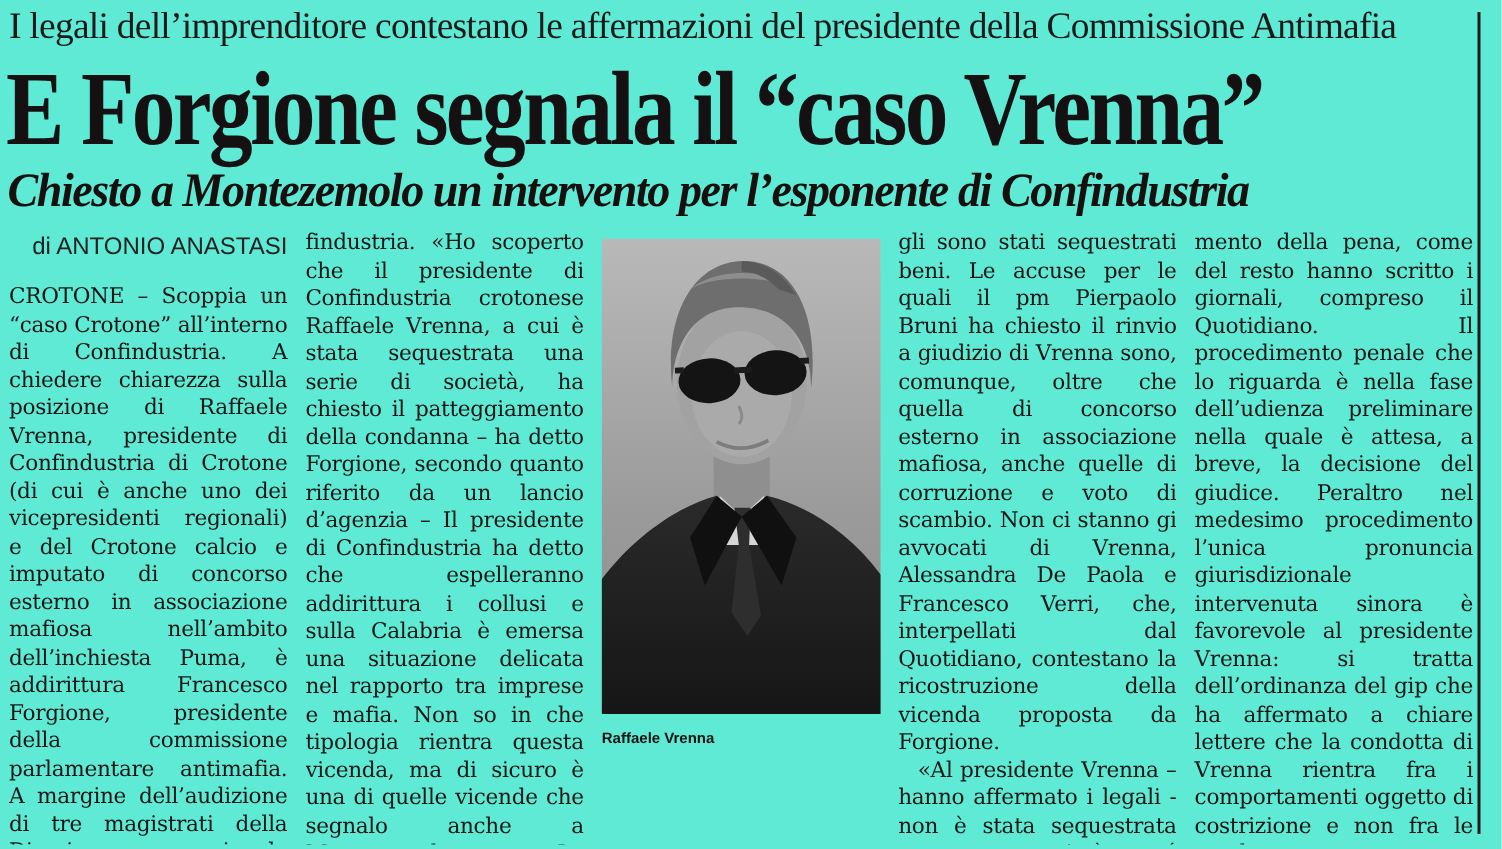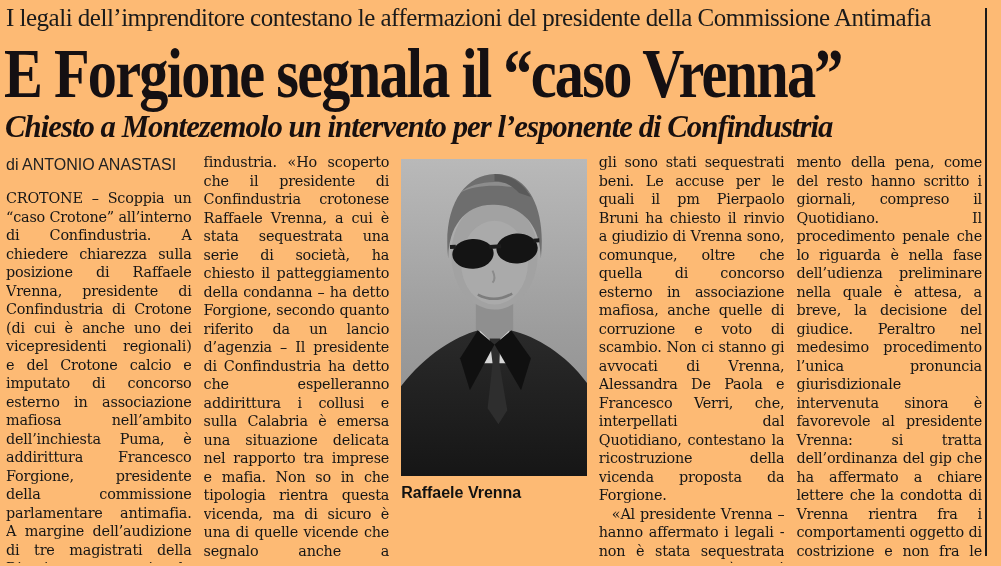--- a/index.html
+++ b/index.html
@@ -1,19 +1,19 @@
 <!DOCTYPE html>
 <html lang="it"><head>
 <meta charset="utf-8">
 <style>
   html,body{margin:0;padding:0;background:#e8e8e8;}
   .page{
     position:relative;
     width:1001px;height:566px;
-    background:#fdba74;
+    background:#5eead4;
     overflow:hidden;
     font-family:"DejaVu Serif", serif;
     color:#111;
   }
   .kicker{
     position:absolute;left:6px;top:4px;width:975px;
     font-family:"Liberation Serif", serif;
     font-size:25px;line-height:28px;
     letter-spacing:-0.5px;
     color:#1a1a1a;
@@ -44,21 +44,21 @@
   .body-grid{
     position:absolute;left:6px;top:153px;
     width:976px;height:410px;
     display:grid;
     grid-template-columns:repeat(5,1fr);
     column-gap:12px;
     overflow:hidden;
   }
   .col{overflow:hidden;}
   .byline{
-    text-align:left;
+    text-align:right;
     font-family:"Liberation Sans", sans-serif;
     font-size:16px;line-height:20px;
     color:#222;
     margin:2px 0 14px 0;
   }
   .para{
     margin:0;
     font-family:"DejaVu Serif", serif;
     font-size:14.4px;line-height:18.5px;
     letter-spacing:-0.2px;
@@ -66,21 +66,21 @@
     hyphens:auto;
     -webkit-hyphens:auto;
     color:#161616;
   }
   .para.indent{text-indent:13px;}
   figure.photo{margin:0 0 6px 0;padding:0;}
   figure.photo svg{display:block;margin-top:6px;}
   figcaption{
     font-family:"Liberation Sans", sans-serif;
     font-weight:700;
-    font-size:16px;line-height:18px;
+    font-size:10px;line-height:18px;
     color:#111;
     margin:8px 0 10px 0;
   }
   .right-rule{
     position:absolute;
     left:985px;top:8px;
     width:2px;height:548px;
     background:#1a1a1a;
   }
 </style>

